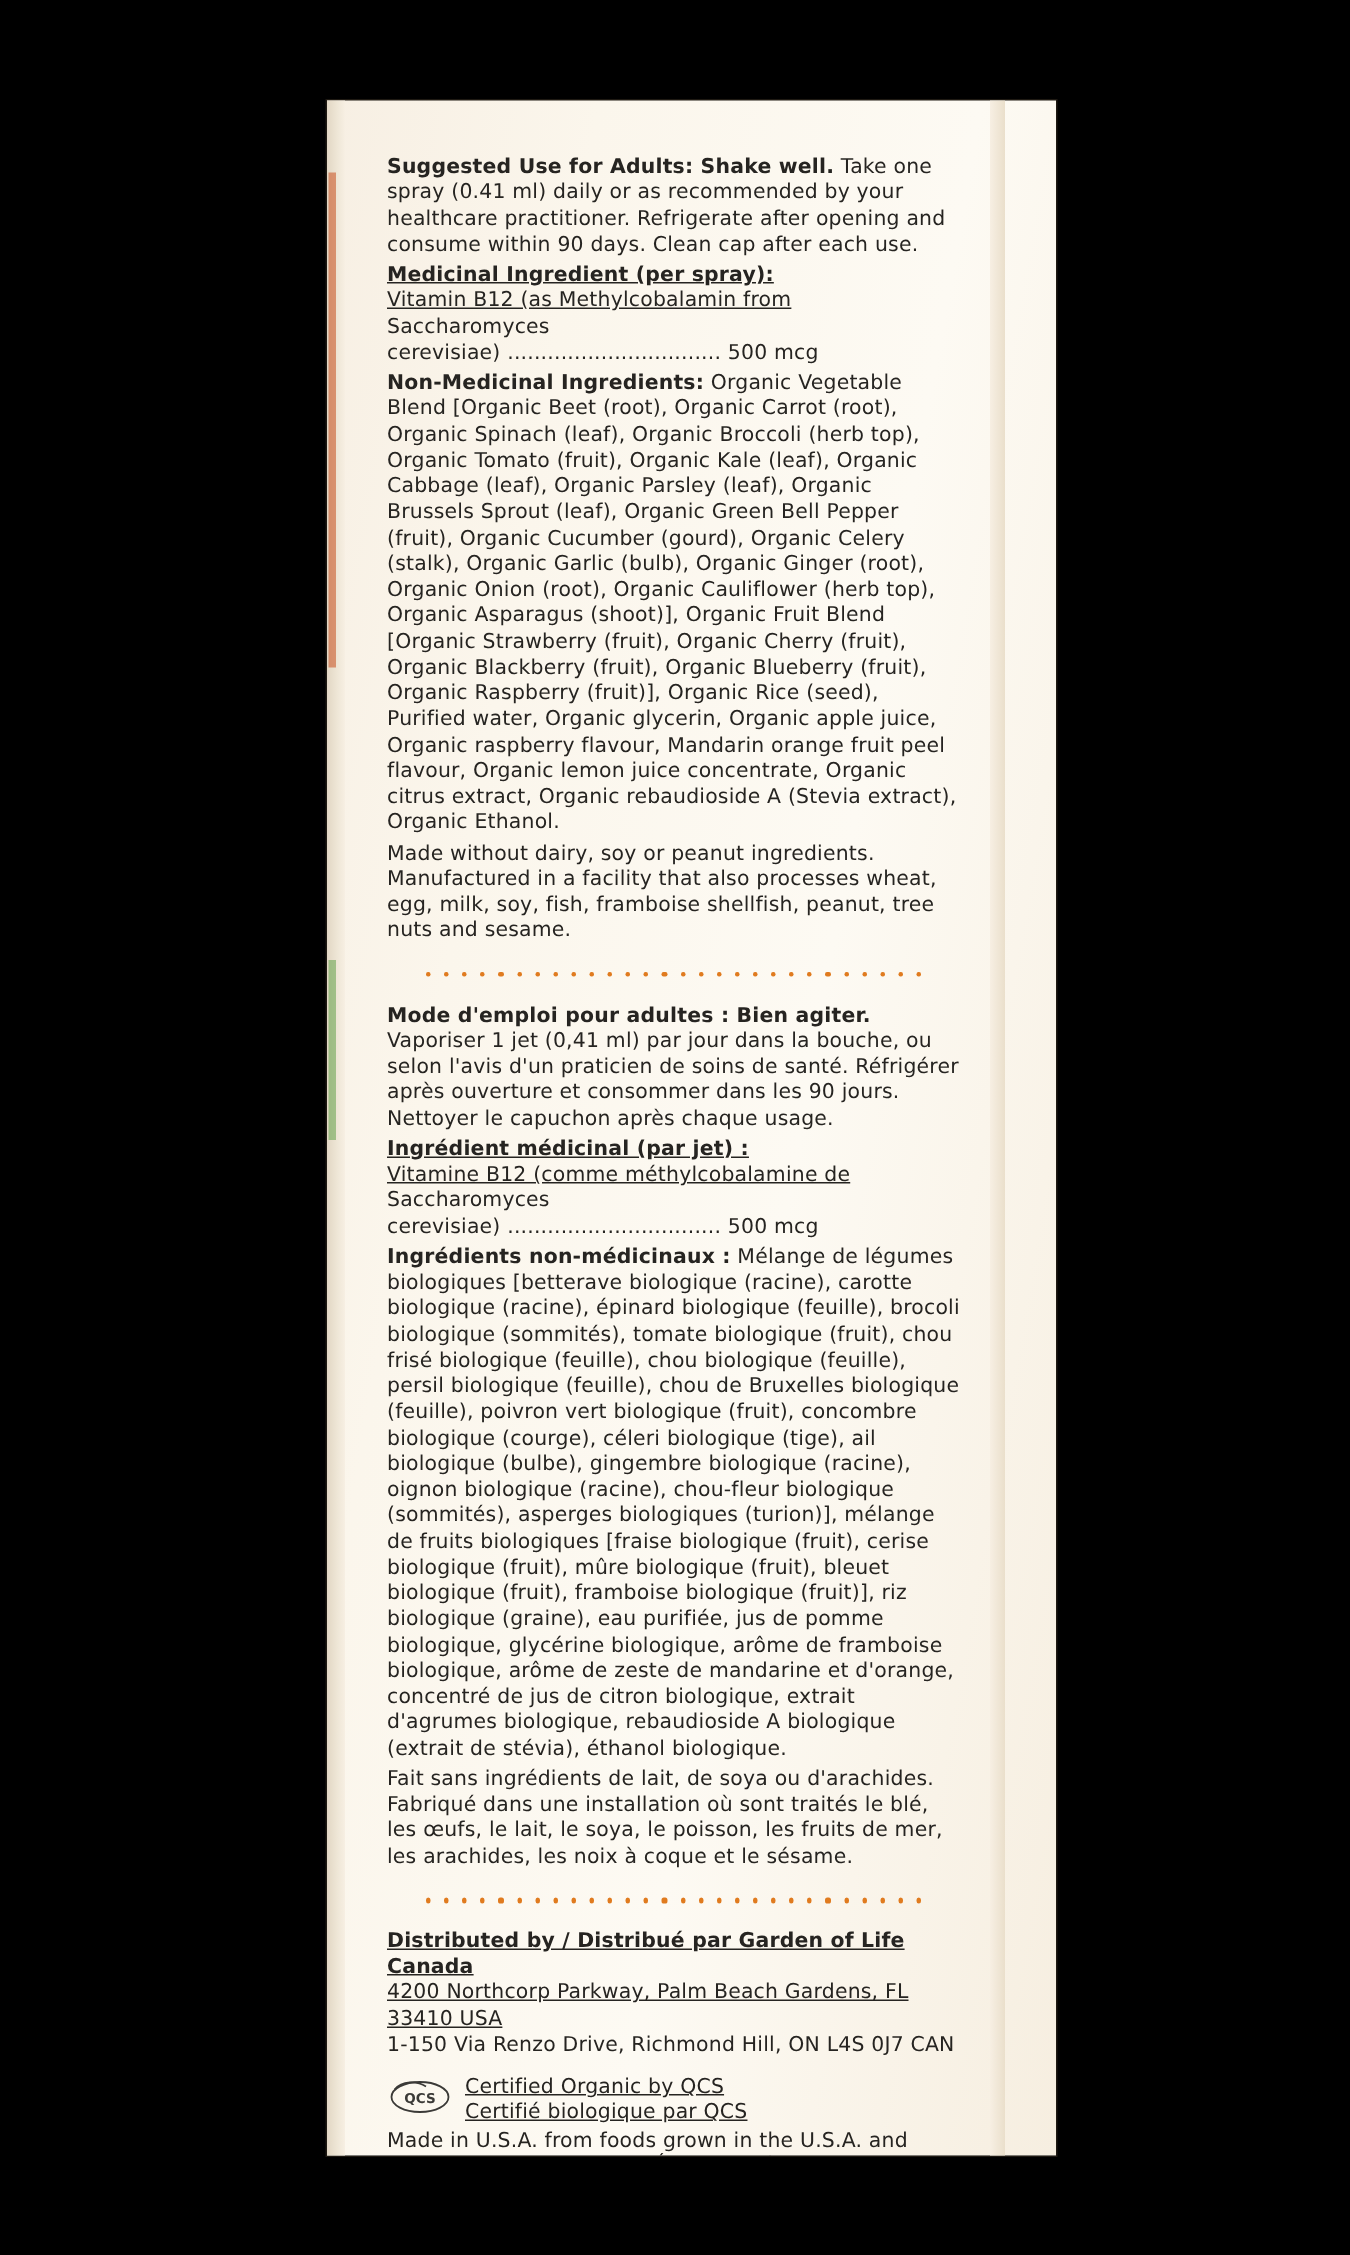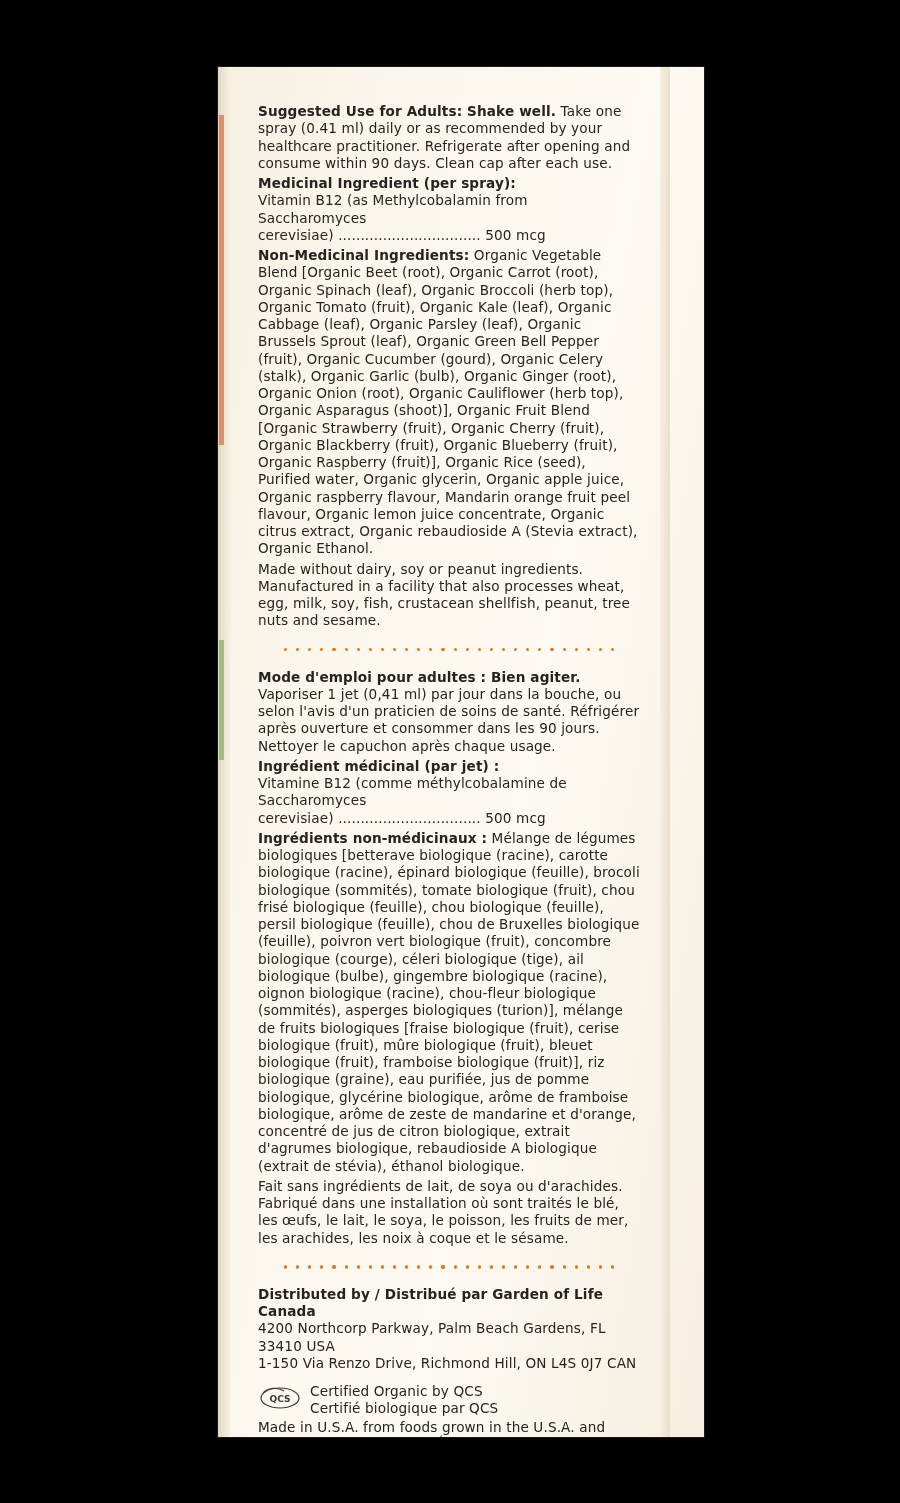--- a/index.html
+++ b/index.html
@@ -71,21 +71,21 @@
   }
 
   p {
     margin: 0 0 2px 0;
     font-size: 13.6px;
     line-height: 1.27;
     color: #262421;
     letter-spacing: .01em;
   }
   .block { margin-bottom: 3px; }
-  .tight { margin-bottom: 0; }
+  .tight { margin-bottom: 0; text-decoration: underline; }
   b, .b { font-weight: bold; }
   .it { }
 
   
   .dot-sep {
     height: 22px;
     margin: 9px 0 8px 0;
     display: flex;
     align-items: center;
     justify-content: center;
@@ -139,21 +139,21 @@
       <p class="tight"><b>Medicinal Ingredient (per spray):</b></p>
       <p class="tight">Vitamin B12 (as Methylcobalamin from</p>
       <p><span class="it">Saccharomyces cerevisiae</span><span class="ind-amount">) ................................ 500 mcg</span></p>
     </div>
 
     <div class="block">
       <p><b>Non-Medicinal Ingredients:</b><span> Organic Vegetable Blend [Organic Beet (root), Organic Carrot (root), Organic Spinach (leaf), Organic Broccoli (herb top), Organic Tomato (fruit), Organic Kale (leaf), Organic Cabbage (leaf), Organic Parsley (leaf), Organic Brussels Sprout (leaf), Organic Green Bell Pepper (fruit), Organic Cucumber (gourd), Organic Celery (stalk), Organic Garlic (bulb), Organic Ginger (root), Organic Onion (root), Organic Cauliflower (herb top), Organic Asparagus (shoot)], Organic Fruit Blend [Organic Strawberry (fruit), Organic Cherry (fruit), Organic Blackberry (fruit), Organic Blueberry (fruit), Organic Raspberry (fruit)], Organic Rice (seed), Purified water, Organic glycerin, Organic apple juice, Organic raspberry flavour, Mandarin orange fruit peel flavour, Organic lemon juice concentrate, Organic citrus extract, Organic rebaudioside A (Stevia extract), Organic Ethanol.</span></p>
     </div>
 
     <div class="block">
-      <p>Made without dairy, soy or peanut ingredients. Manufactured in a facility that also processes wheat, egg, milk, soy, fish, crustacean shellfish, peanut, tree nuts and sesame.</p>
+      <p>Made without dairy, soy or peanut ingredients. Manufactured in a facility that also processes wheat, egg, milk, soy, fish, framboise shellfish, peanut, tree nuts and sesame.</p>
     </div>
 
     <div class="dot-sep">
       <div class="dot-sep-inner">
         <i></i>
           <i></i>
           <i></i>
           <i></i>
           <i></i>
           <i></i>

